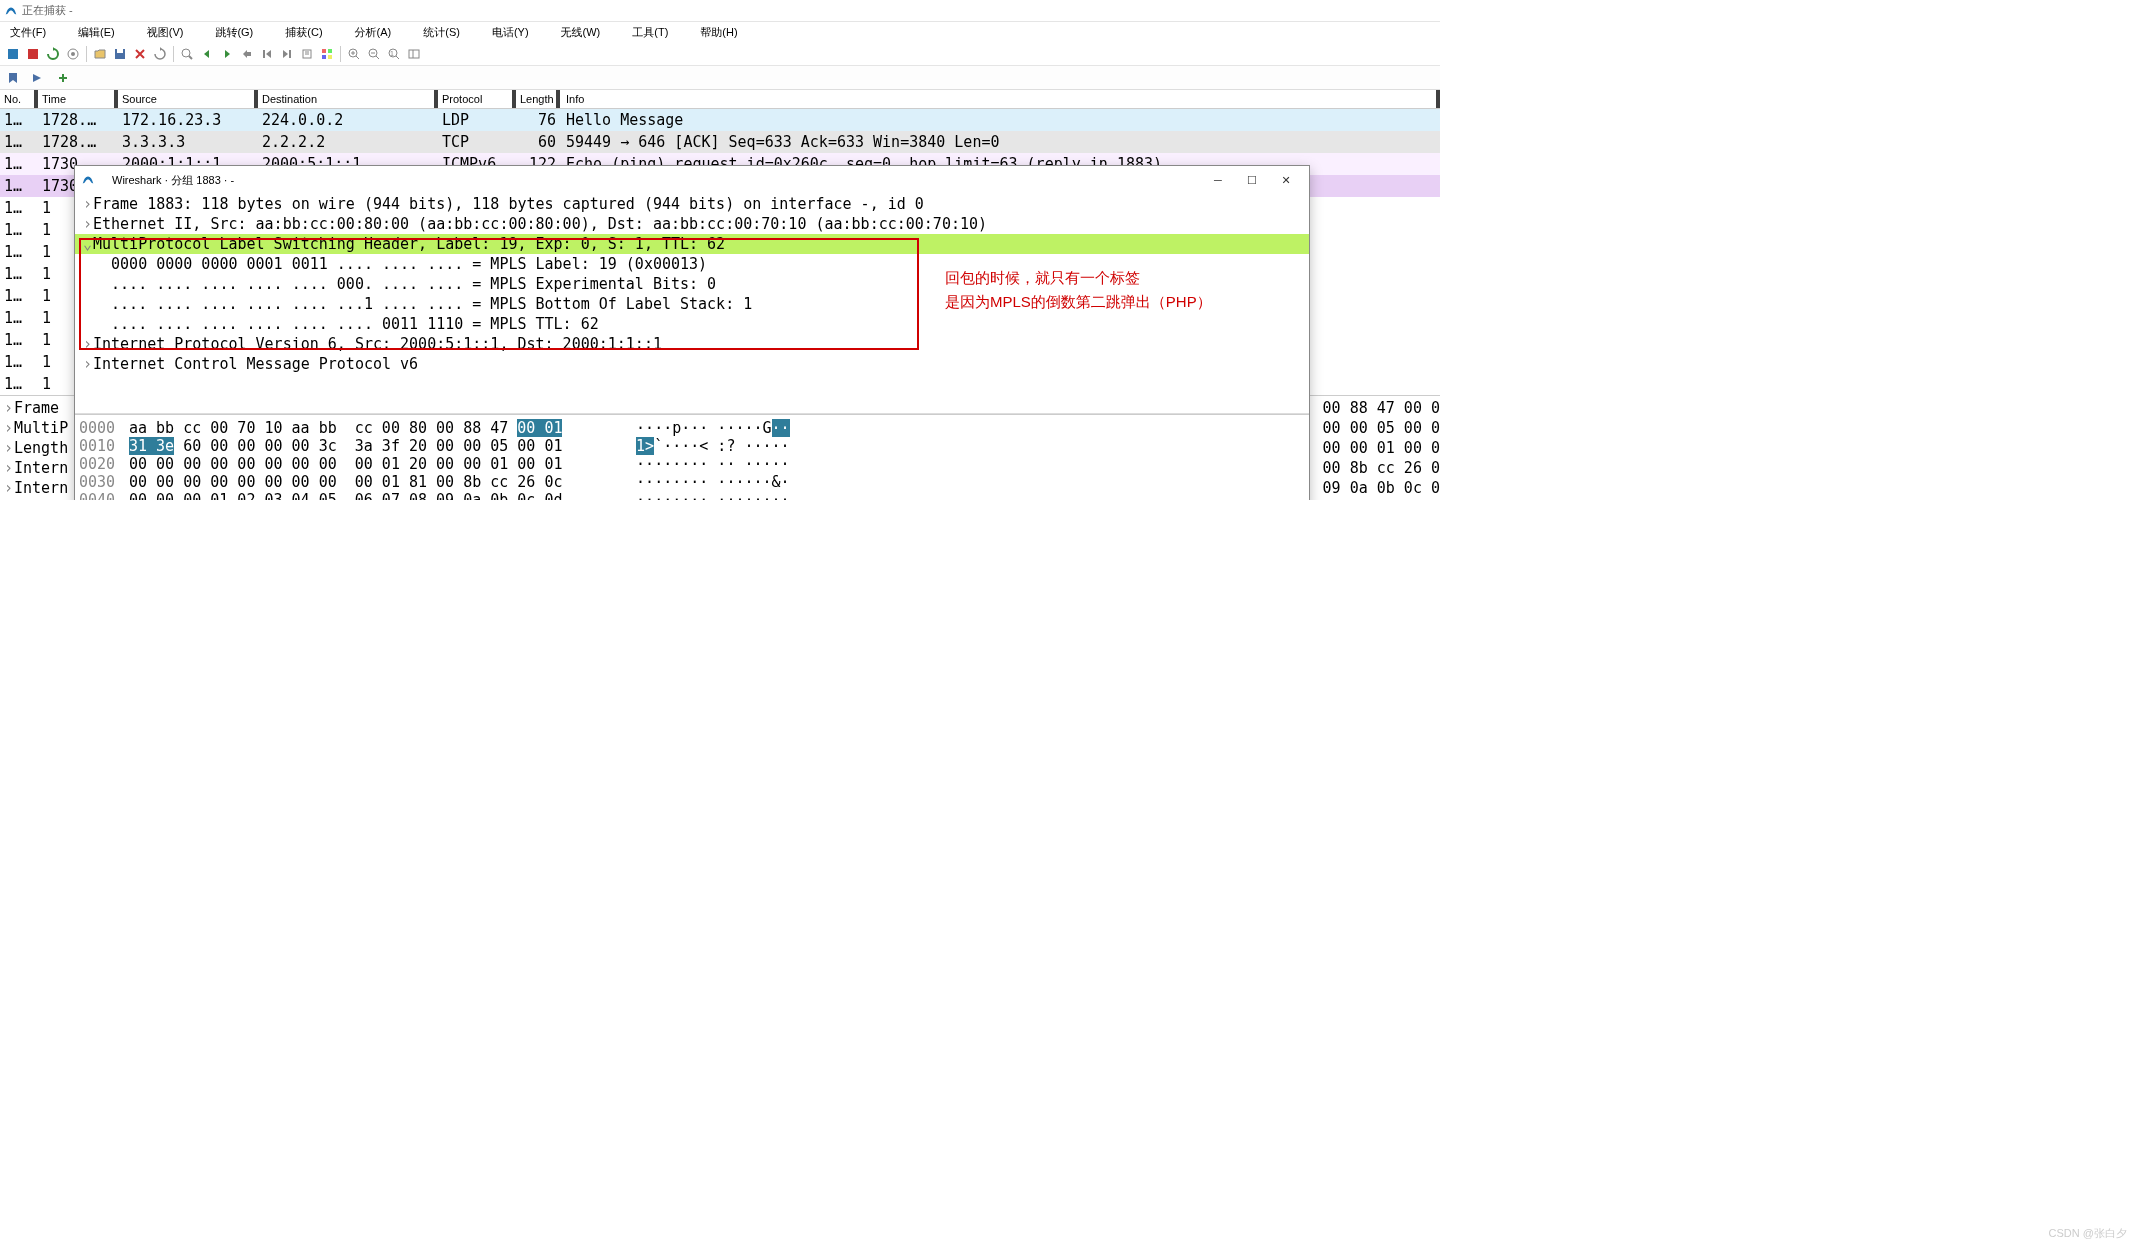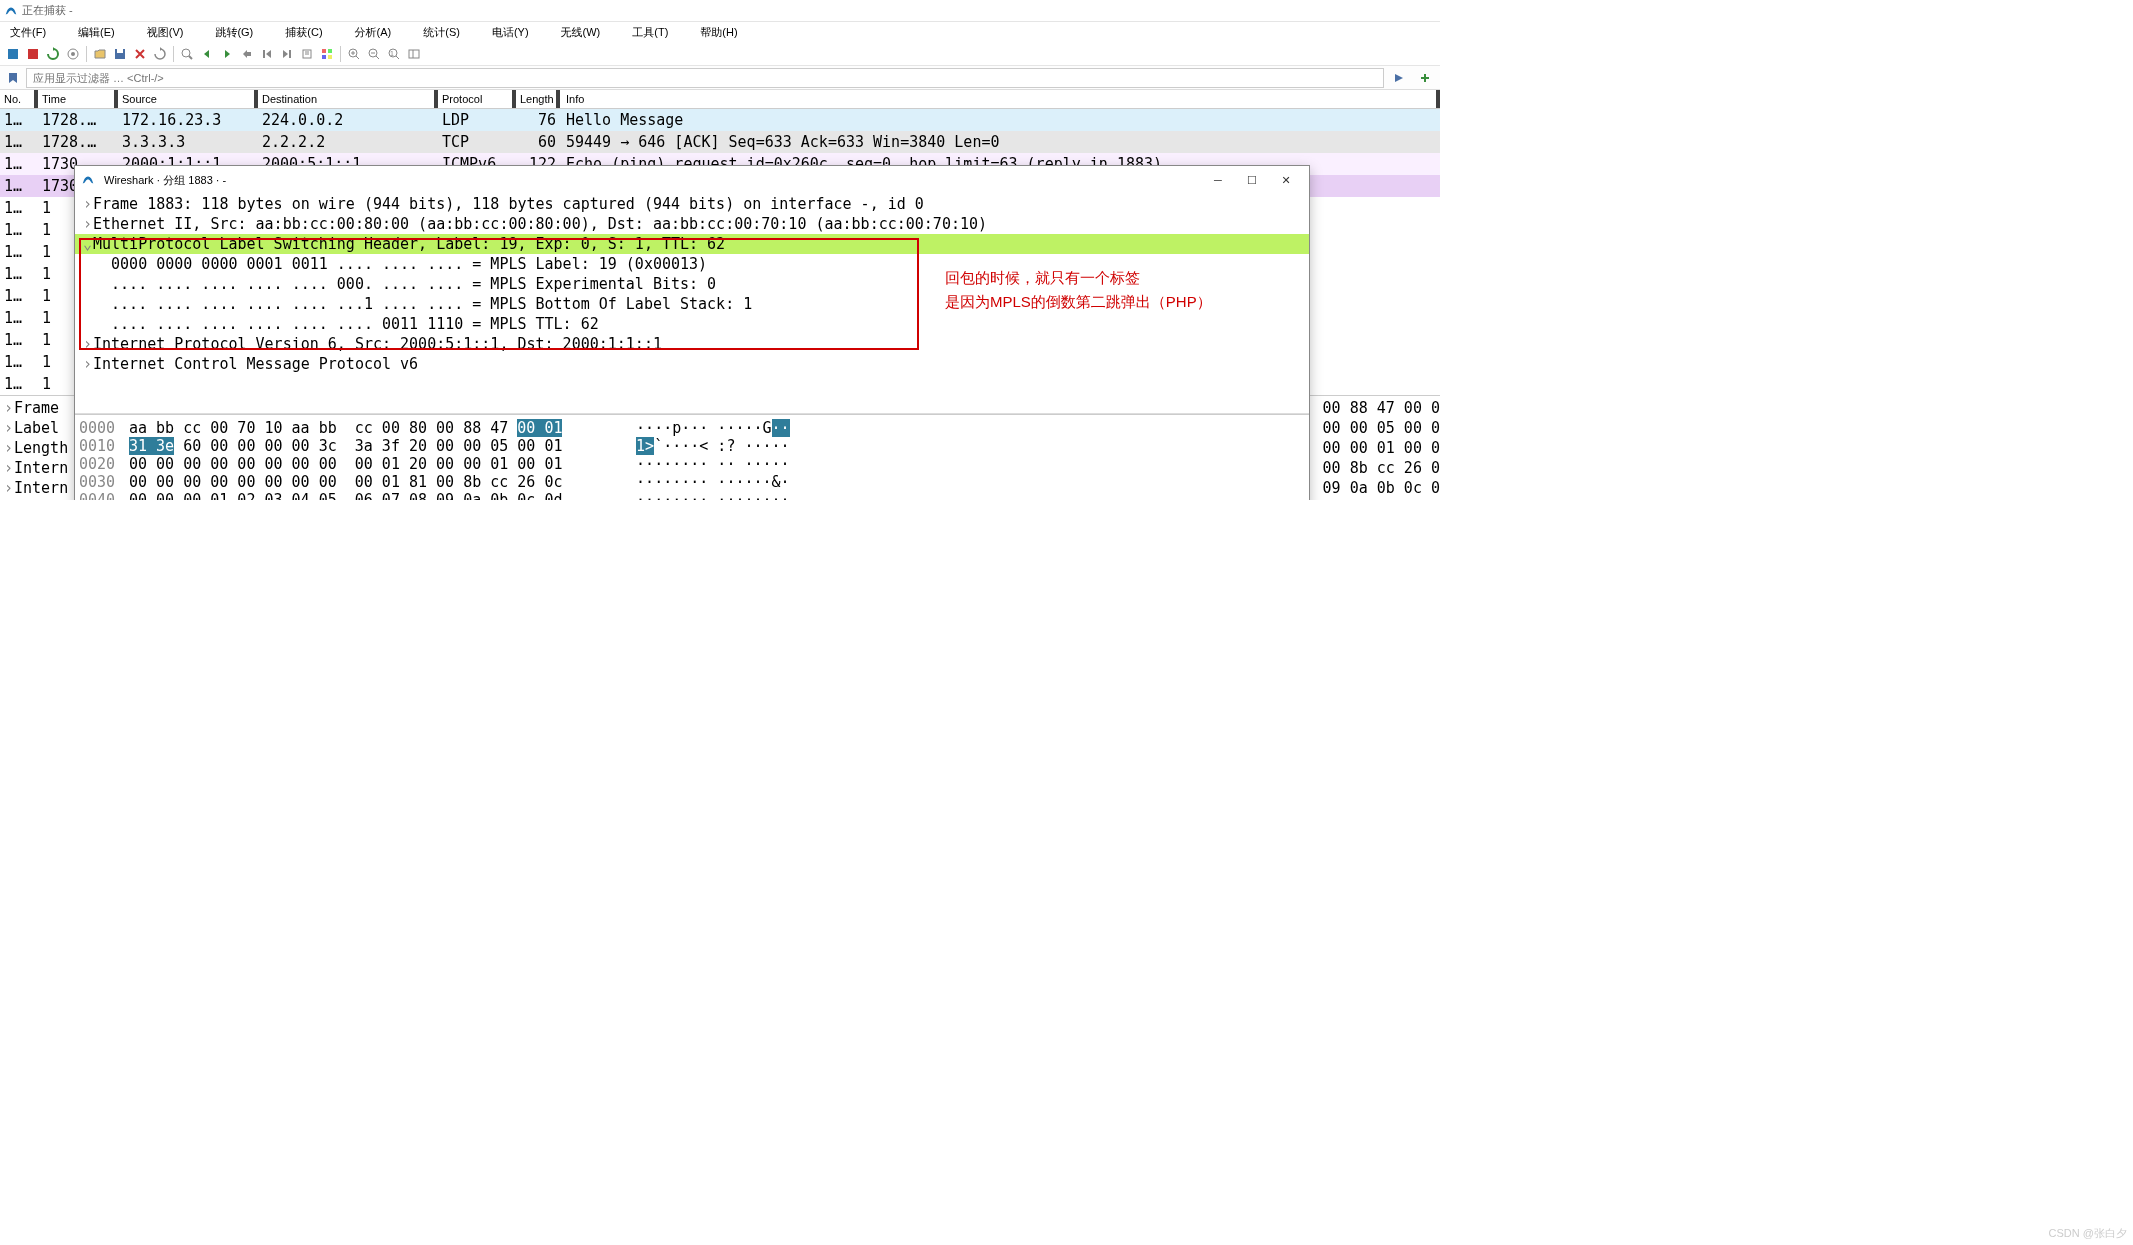--- a/index.html
+++ b/index.html
@@ -215,21 +215,20 @@
         </svg>
       </span>
   </div>
 
   <div class="filter-row">
     <span class="tb-btn">
         <svg width="14" height="14">
           <path d="M3 2 L11 2 L11 12 L7 9 L3 12 Z" fill="#4a6fa5"></path>
         </svg>
       </span>
-    <input class="filter-input" placeholder="应用显示过滤器 … &lt;Ctrl-/&gt;" style="">
     <span class="filter-btn">
         <svg width="14" height="14">
           <polygon points="3,3 11,7 3,11" fill="#4a6fa5"></polygon>
         </svg>
       </span>
     <span class="filter-btn">
         <svg width="14" height="14">
           <line x1="7" y1="3" x2="7" y2="11" stroke="#388e3c" stroke-width="2"></line>
           <line x1="3" y1="7" x2="11" y2="7" stroke="#388e3c" stroke-width="2"></line>
         </svg>
@@ -319,42 +318,42 @@
         </div>
         <div class="packet-row row-plain">
           <div class="col-no">1…</div>
           <div style="flex:1">1</div>
         </div>
       </div>
   </div>
 
   <div class="tree-pane">
     <div class="tree-line"><span class="tree-expand">›</span><span>Frame</span></div>
-    <div class="tree-line"><span class="tree-expand">›</span><span>Label</span></div>
+    <div class="tree-line"><span class="tree-expand">›</span><span>MultiP</span></div>
     <div class="tree-line"><span class="tree-expand">›</span><span>Length</span></div>
     <div class="tree-line"><span class="tree-expand">›</span><span>Intern</span></div>
     <div class="tree-line"><span class="tree-expand">›</span><span>Intern</span></div>
   </div>
 
   <div class="right-hex" id="right-hex">
       <div>00 88 47 00 0</div>
       <div>00 00 05 00 0</div>
       <div>00 00 01 00 0</div>
       <div>00 8b cc 26 0</div>
       <div>09 0a 0b 0c 0</div>
       <div>19 1a 1b 1c 1</div>
       <div>29 2a 2b 2c 2</div>
     </div>
 
   <div class="popup-window">
     <div class="popup-titlebar">
       <svg class="shark-icon" viewBox="0 0 16 16" width="14" height="14">
           <path d="M2 12 Q4 4 8 4 Q12 4 14 12 L12 11 Q10 7 8 7 Q6 7 4 11 Z" fill="#1b72b5"></path>
         </svg>
-      <span style="margin-left:9px">Wireshark · 分组 1883 · -</span>
+      <span style="margin-left:17px">Wireshark · 分组 1883 · -</span>
       <span class="spacer"></span>
       <span class="win-btn">─</span>
       <span class="win-btn">☐</span>
       <span class="win-btn">✕</span>
     </div>
     <div class="popup-body">
       <div class="popup-tree" id="popup-tree" style="position:relative; min-height:220px; border-bottom:1px solid #ddd;">
         <div class="redbox" style="left:4px; top:44px; width:840px; height:112px;"></div>
         <div class="red-annot" style="left:870px; top:72px;">
           <div>回包的时候，就只有一个标签</div>

